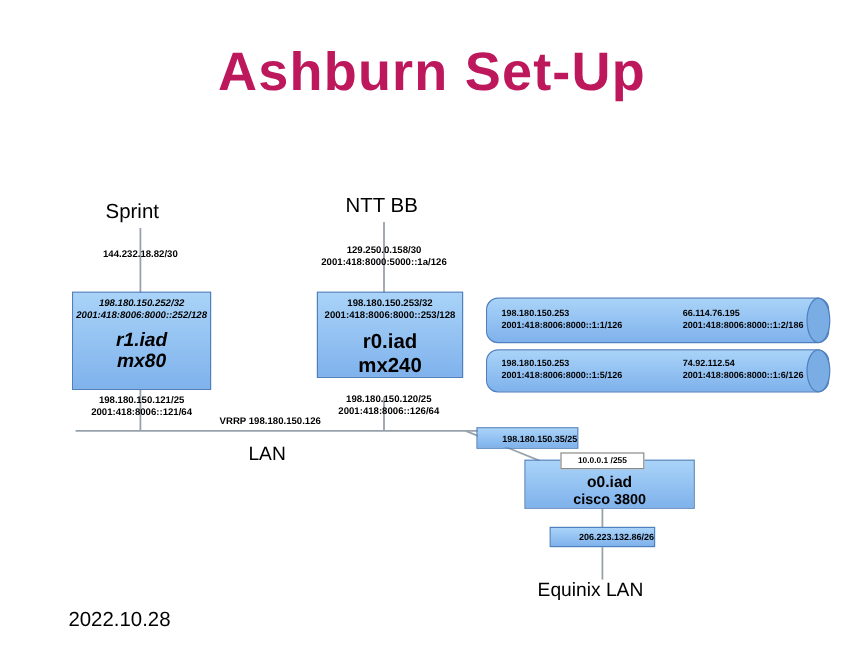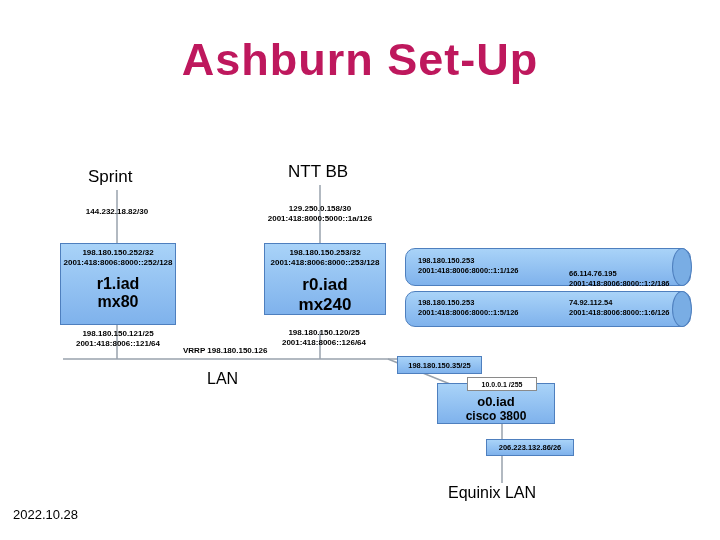--- a/index.html
+++ b/index.html
@@ -25,28 +25,28 @@
   .router .rmodel { font-size:16px; font-weight:600; }
   .pipe {
     background:linear-gradient(#A9D3F8, #7FB2EC);
     border:1px solid #4E7FBE; border-radius:10px; box-sizing:border-box;
   }
   .pipe-cap {
     position:absolute; right:-2px; top:-1px; bottom:-1px; width:18px;
     background:#79ADE4; border:1px solid #4E7FBE; border-radius:50%;
   }
   .small-node {
-    text-align:center; font-size:7.5px; font-weight:bold;
+    text-align:right; font-size:7.5px; font-weight:bold;
   }
   .mgmt {
     background:#ffffff; border:0.8px solid #8a8a8a; box-sizing:border-box;
     font-size:7px; font-weight:bold; text-align:center; line-height:13px;
   }
   .seg-label { font-size:16px; }
-  .date { font-size:13px; }
+  .date { font-size:17px;margin-left:44px; }
   svg.lines { position:absolute; left:0; top:0; }
 </style>
 </head>
 <body>
 
 <div class="slide">
 
   <svg class="lines" width="720" height="540">
     <g stroke="#98A2AD" stroke-width="1.5" fill="none">
       <line x1="117" y1="190" x2="117" y2="244"></line>
@@ -65,21 +65,21 @@
 
   <div class="abs prov-label" style="left:88px; top:167px;">Sprint</div>
   <div class="abs tiny" style="left:58px; top:207px; width:118px;">144.232.18.82/30</div>
 
   <div class="abs prov-label" style="left:288px; top:162px;">NTT BB</div>
   <div class="abs tiny" style="left:253px; top:204px; width:134px;">
     <div>129.250.0.158/30</div>
     <div>2001:418:8000:5000::1a/126</div>
   </div>
 
-  <div class="abs bluebox router" style="left:60px; top:243px; width:116px; height:82px;">
+  <div class="abs bluebox router" style="left:60px; top:243px; width:116px; height:82px;font-style:italic;">
     <div class="hdr">
       <div>198.180.150.252/32</div>
       <div>2001:418:8006:8000::252/128</div>
     </div>
     <div class="rname">r1.iad</div>
     <div class="rmodel">mx80</div>
   </div>
   <div class="abs tiny" style="left:60px; top:329px; width:116px;">
     <div>198.180.150.121/25</div>
     <div>2001:418:8006::121/64</div>
@@ -97,21 +97,21 @@
     <div>198.180.150.120/25</div>
     <div>2001:418:8006::126/64</div>
   </div>
 
   <div class="abs pipe" style="left:405px; top:248px; width:286px; height:38px;">
     <div class="pipe-cap"></div>
     <div class="abs tiny-l" style="left:12px; top:7px;">
       <div>198.180.150.253</div>
       <div>2001:418:8006:8000::1:1/126</div>
     </div>
-    <div class="abs tiny-l" style="left:163px; top:20px;">
+    <div class="abs tiny-l" style="left:163px; top:7px;">
       <div>66.114.76.195</div>
       <div>2001:418:8006:8000::1:2/186</div>
     </div>
   </div>
 
   <div class="abs pipe" style="left:405px; top:291px; width:286px; height:36px;">
     <div class="pipe-cap"></div>
     <div class="abs tiny-l" style="left:12px; top:6px;">
       <div>198.180.150.253</div>
       <div>2001:418:8006:8000::1:5/126</div>
@@ -120,22 +120,22 @@
       <div>74.92.112.54</div>
       <div>2001:418:8006:8000::1:6/126</div>
     </div>
   </div>
 
   <div class="abs tiny" style="left:183px; top:346px; width:110px; text-align:left;">VRRP 198.180.150.126</div>
   <div class="abs seg-label" style="left:207px; top:370px;">LAN</div>
 
   <div class="abs bluebox small-node" style="left:397px; top:356px; width:85px; height:18px; line-height:17px;">198.180.150.35/25</div>
 
-  <div class="abs bluebox router" style="left:437px; top:383px; width:118px; height:41px;">
+  <div class="abs bluebox router" style="left:437px; top:383px; width:142px; height:41px;">
     <div style="margin-top:10px; font-size:13px; font-weight:bold;">o0.iad</div>
     <div style="font-size:12px; font-weight:bold;">cisco 3800</div>
   </div>
   <div class="abs mgmt" style="left:467px; top:377px; width:70px; height:14px;">10.0.0.1 /255</div>
 
-  <div class="abs bluebox small-node" style="left:458px; top:439px; width:88px; height:17px; line-height:16px;margin-left:28px;">206.223.132.86/26</div>
+  <div class="abs bluebox small-node" style="left:458px; top:439px; width:88px; height:17px; line-height:16px;">206.223.132.86/26</div>
   <div class="abs seg-label" style="left:448px; top:484px;">Equinix LAN</div>
 
 </div>
 
 </body></html>

